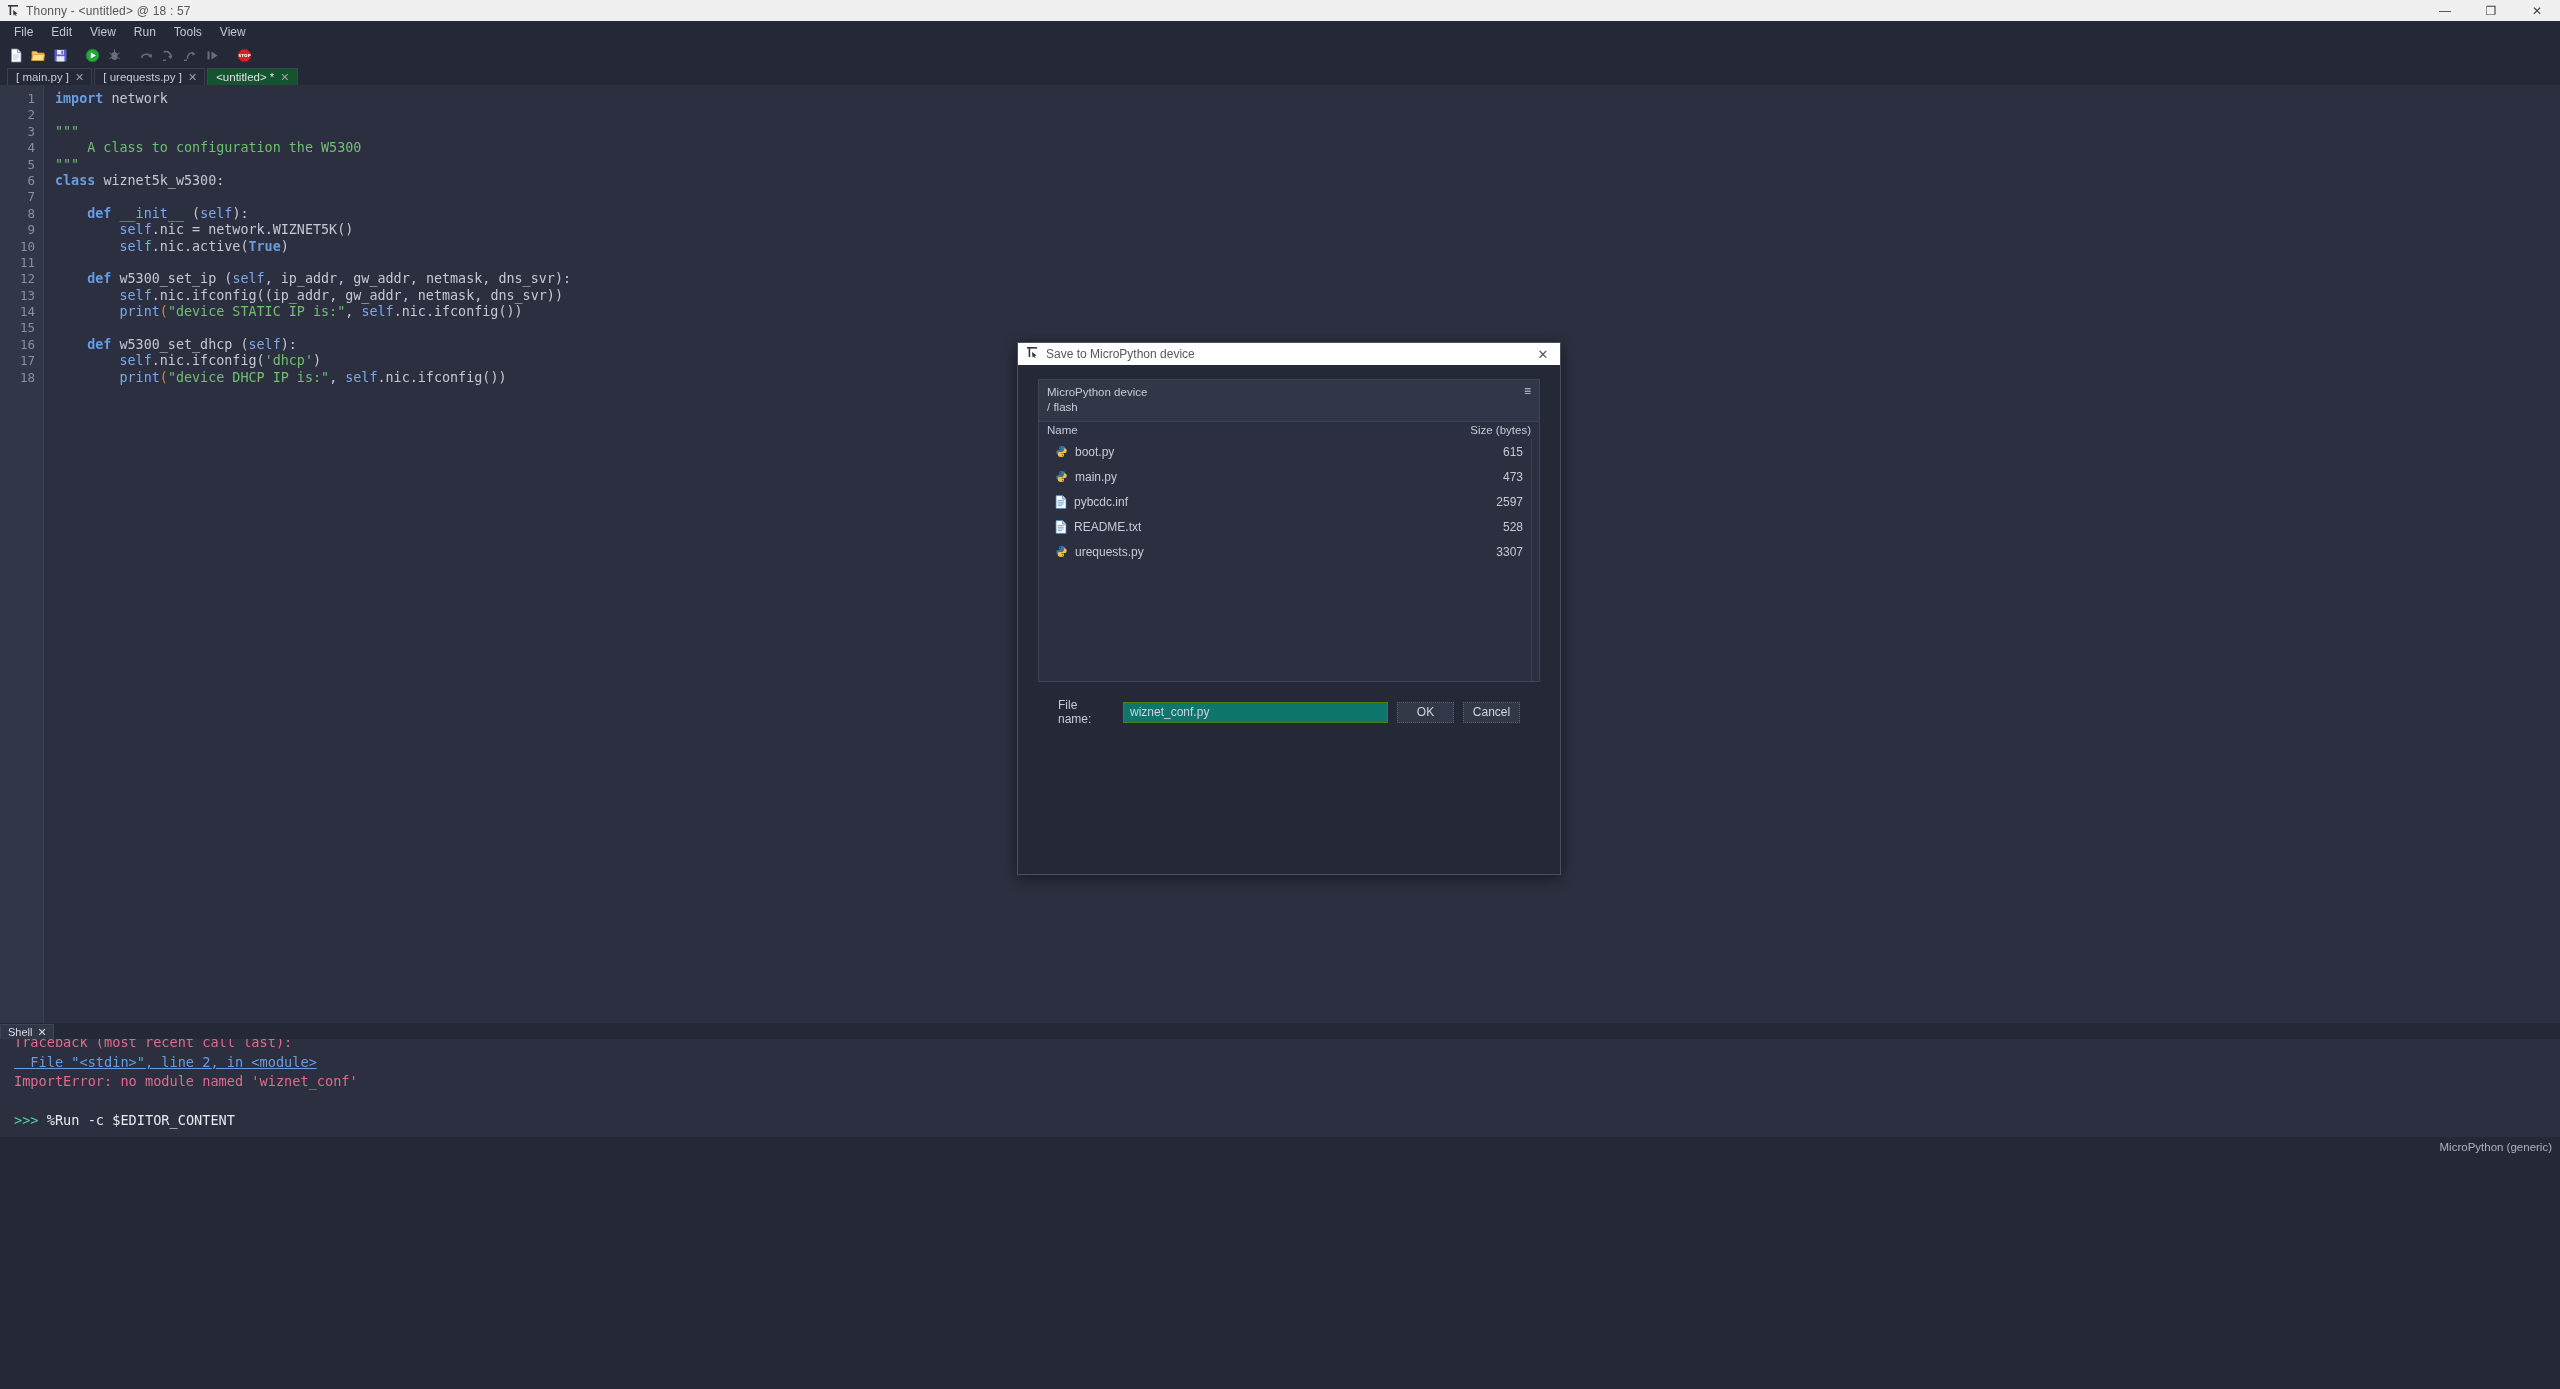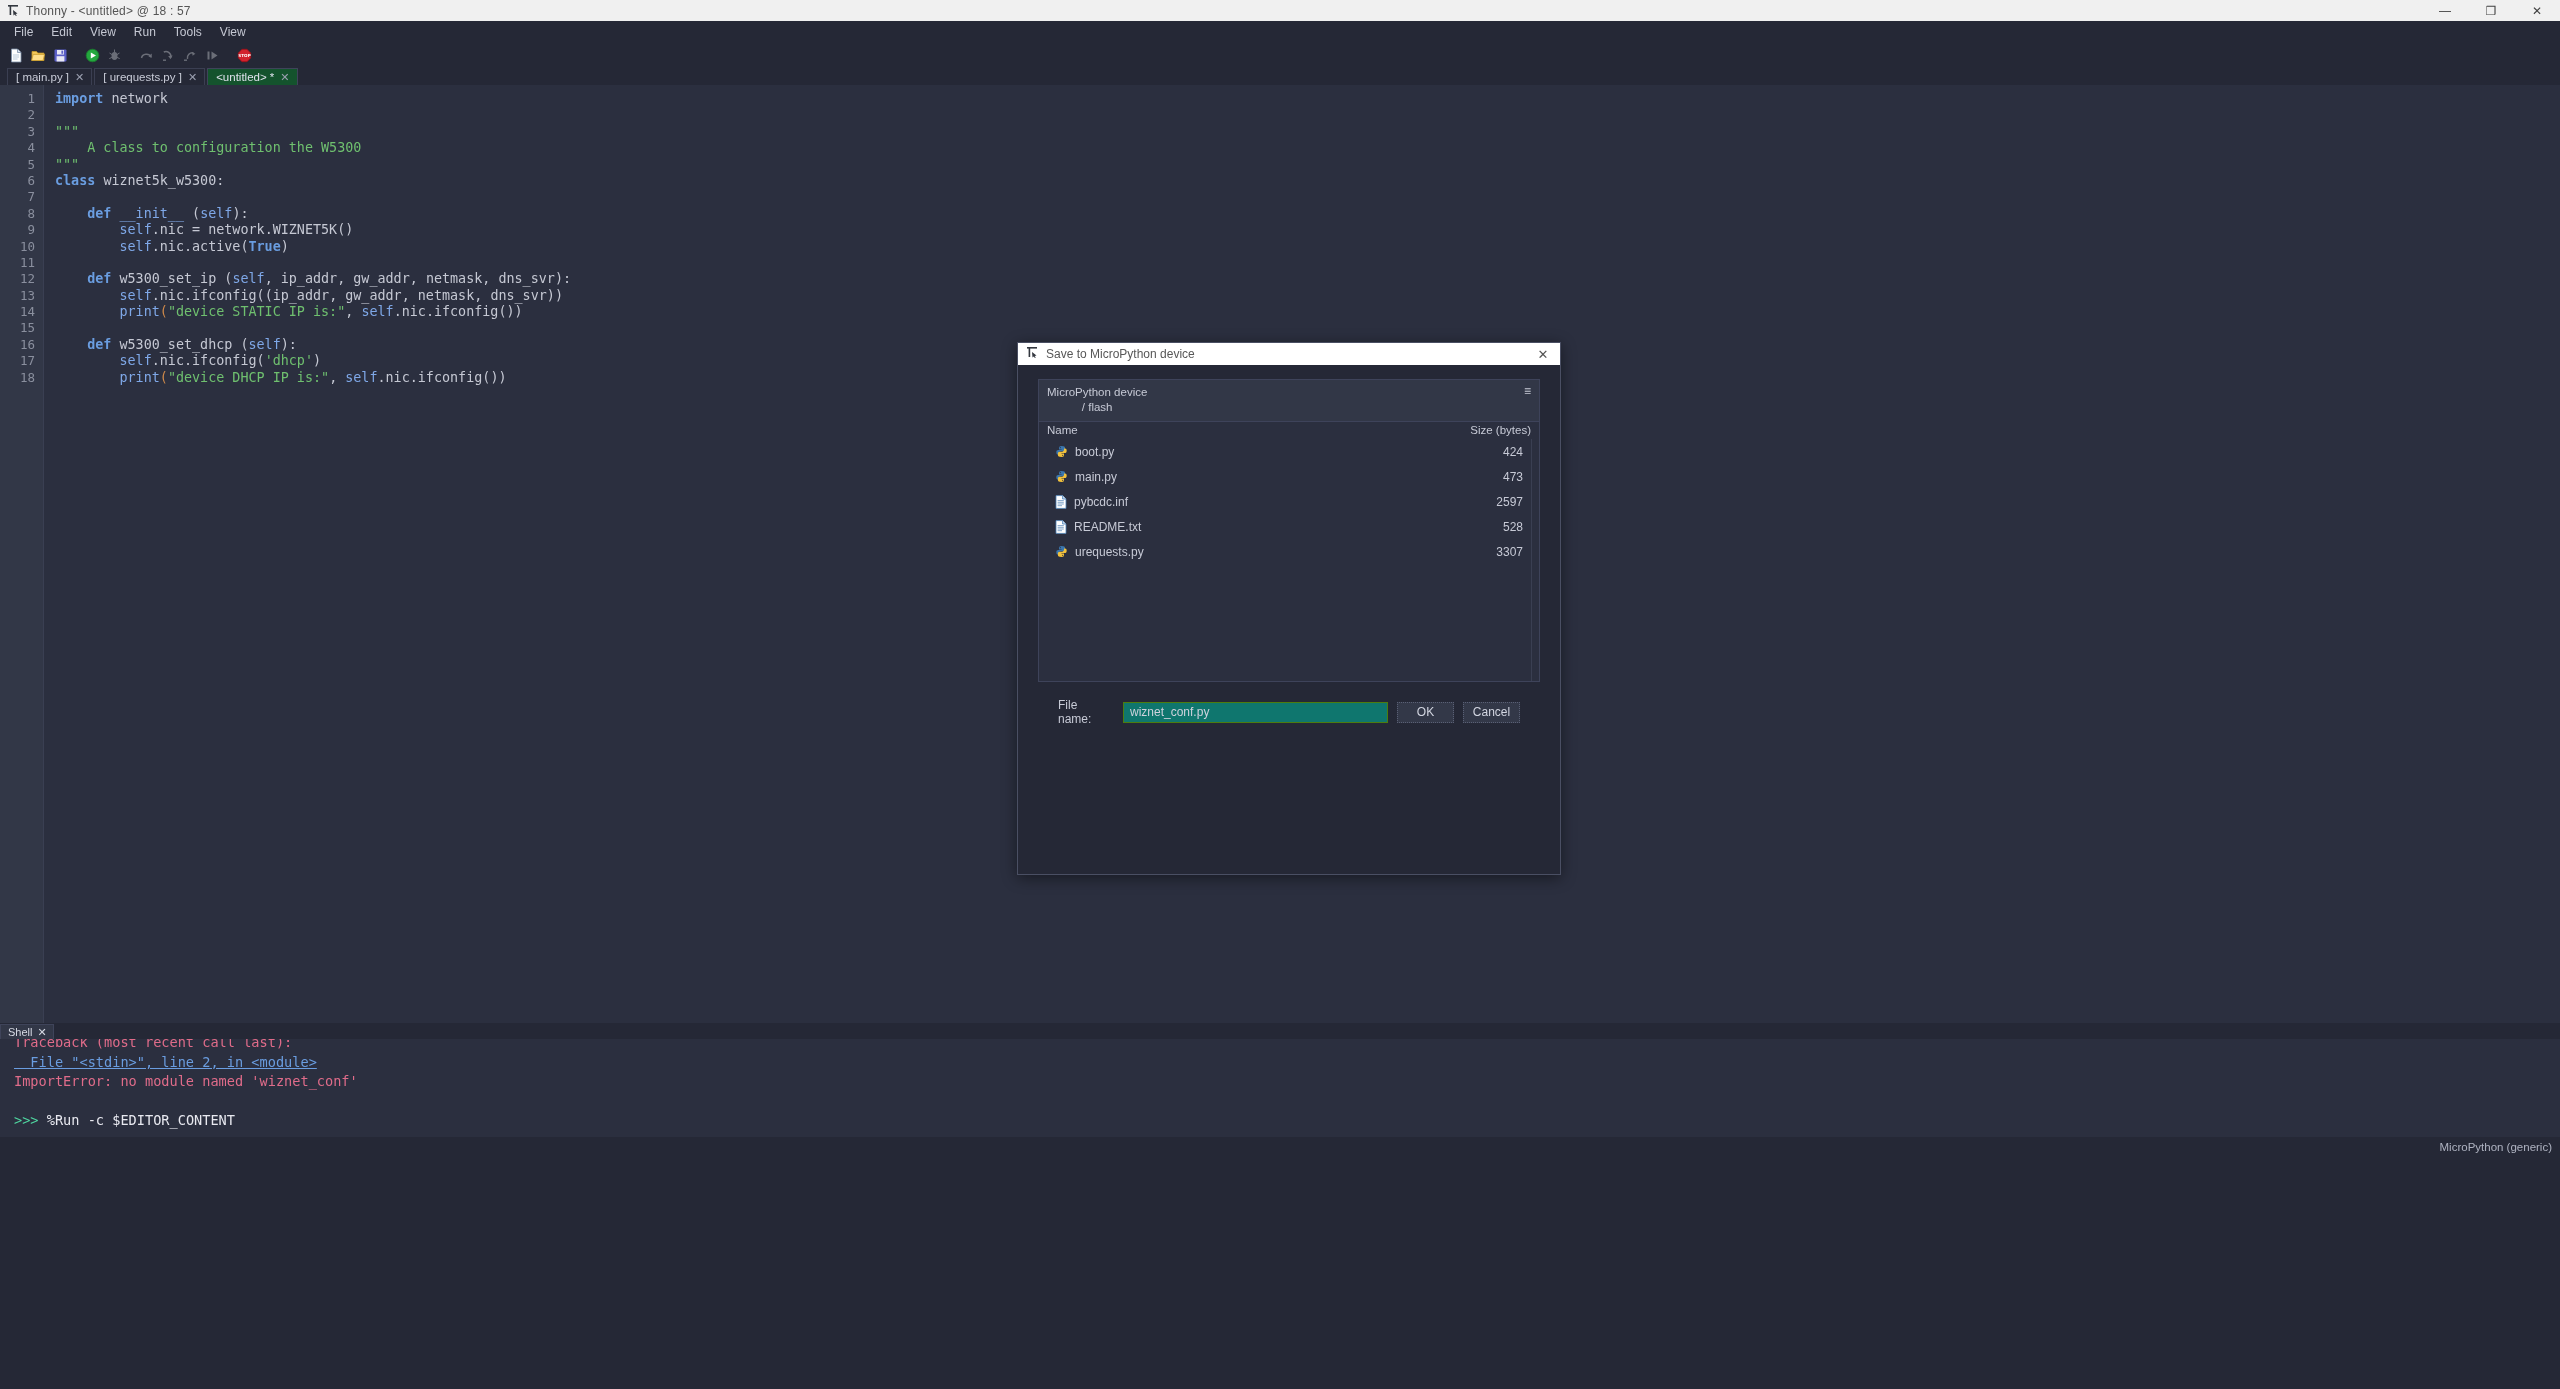--- a/index.html
+++ b/index.html
@@ -207,21 +207,21 @@
   .dlg-body { padding: 14px 20px 0 20px; }
   .browser {
     background: #2b2f3f;
     border: 1px solid #3e435a;
     height: 303px;
     display: flex; flex-direction: column;
   }
   .br-head {
     background: #323747;
     padding: 5px 8px 6px 8px;
-    display: flex; justify-content: space-between; align-items: flex-start; text-align: center;
+    display: flex; justify-content: space-between; align-items: flex-start;
   }
   .br-head .lines { font-size: 11.5px; color: #c7cad6; line-height: 15px; }
   .br-head .lines .sub { color: #c7cad6; }
   .br-menu { font-size: 12px; color: #c7cad6; line-height: 12px; }
   .br-cols {
     display: flex; justify-content: space-between;
     padding: 2px 8px 3px 8px;
     font-size: 11.5px; color: #c7cad6;
     background: #2b2f3f;
     border-top: 1px solid #3e435a;
@@ -467,21 +467,21 @@
           <div class="br-row">
             <span class="nm">
               <span class="py-ico">
                 <svg width="13" height="13" viewBox="0 0 13 13">
                   <path d="M6.5 1 C4.3 1 4 2 4 3 v1.4 h2.6 v0.5 H3.2 C2 4.9 1.3 5.7 1.3 7.3 c0 1.5 .6 2.3 1.7 2.3 h1 V8.2 c0-1.1 .8-1.9 1.9-1.9 h2.4 c1 0 1.8-.7 1.8-1.8 V3 C10.1 1.9 9.3 1 6.5 1 z M5.3 2.1 a.55.55 0 1 1 0 1.1 .55.55 0 0 1 0-1.1 z" fill="#3b76ad"></path>
                   <path d="M6.5 12 C8.7 12 9 11 9 10 V8.6 H6.4 V8.1 h3.4 C11 8.1 11.7 7.3 11.7 5.7 c0-1.5-.6-2.3-1.7-2.3 h-1 v1.4 c0 1.1-.8 1.9-1.9 1.9 H4.7 c-1 0-1.8 .7-1.8 1.8 V10 C2.9 11.1 3.7 12 6.5 12 z M7.7 10.9 a.55 .55 0 1 1 0-1.1 .55 .55 0 0 1 0 1.1 z" fill="#f2c13c"></path>
                 </svg>
               </span>
               <span>boot.py</span>
             </span>
-            <span class="sz">424</span>
+            <span class="sz">615</span>
           </div>
           <div class="br-row">
             <span class="nm">
               <span class="py-ico">
                 <svg width="13" height="13" viewBox="0 0 13 13">
                   <path d="M6.5 1 C4.3 1 4 2 4 3 v1.4 h2.6 v0.5 H3.2 C2 4.9 1.3 5.7 1.3 7.3 c0 1.5 .6 2.3 1.7 2.3 h1 V8.2 c0-1.1 .8-1.9 1.9-1.9 h2.4 c1 0 1.8-.7 1.8-1.8 V3 C10.1 1.9 9.3 1 6.5 1 z M5.3 2.1 a.55.55 0 1 1 0 1.1 .55.55 0 0 1 0-1.1 z" fill="#3b76ad"></path>
                   <path d="M6.5 12 C8.7 12 9 11 9 10 V8.6 H6.4 V8.1 h3.4 C11 8.1 11.7 7.3 11.7 5.7 c0-1.5-.6-2.3-1.7-2.3 h-1 v1.4 c0 1.1-.8 1.9-1.9 1.9 H4.7 c-1 0-1.8 .7-1.8 1.8 V10 C2.9 11.1 3.7 12 6.5 12 z M7.7 10.9 a.55 .55 0 1 1 0-1.1 .55 .55 0 0 1 0 1.1 z" fill="#f2c13c"></path>
                 </svg>
               </span>
               <span>main.py</span>

